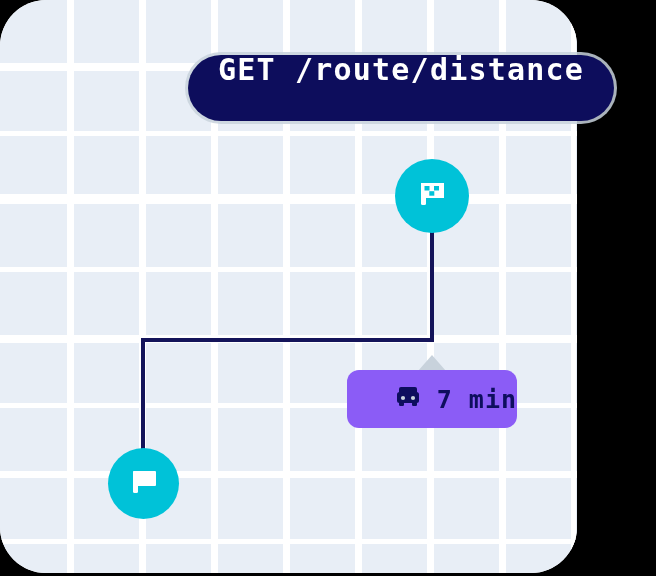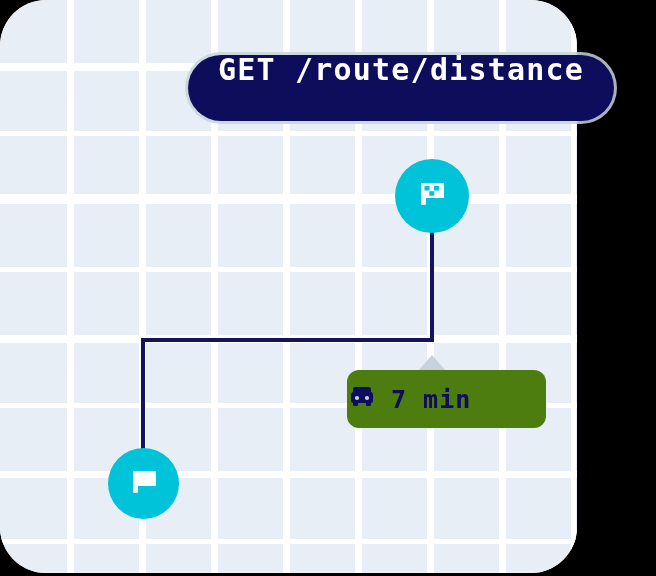--- a/index.html
+++ b/index.html
@@ -104,27 +104,27 @@
     top: 448px;
     width: 71px;
     height: 71px;
   }
 
   
   .eta-tooltip {
     position: absolute;
     left: 347px;
     top: 370px;
-    width: 199px;
+    width: 170px;
     height: 58px;
-    background: #4d7c0f;
+    background: #8b5cf6;
     border-radius: 12px;
     display: flex;
     align-items: center;
-    justify-content: flex-start;
+    justify-content: flex-end;
     gap: 14px;
   }
   .eta-pointer {
     position: absolute;
     left: 418px;
     top: 355px;
     width: 0;
     height: 0;
     border-left: 14px solid transparent;
     border-right: 14px solid transparent;

